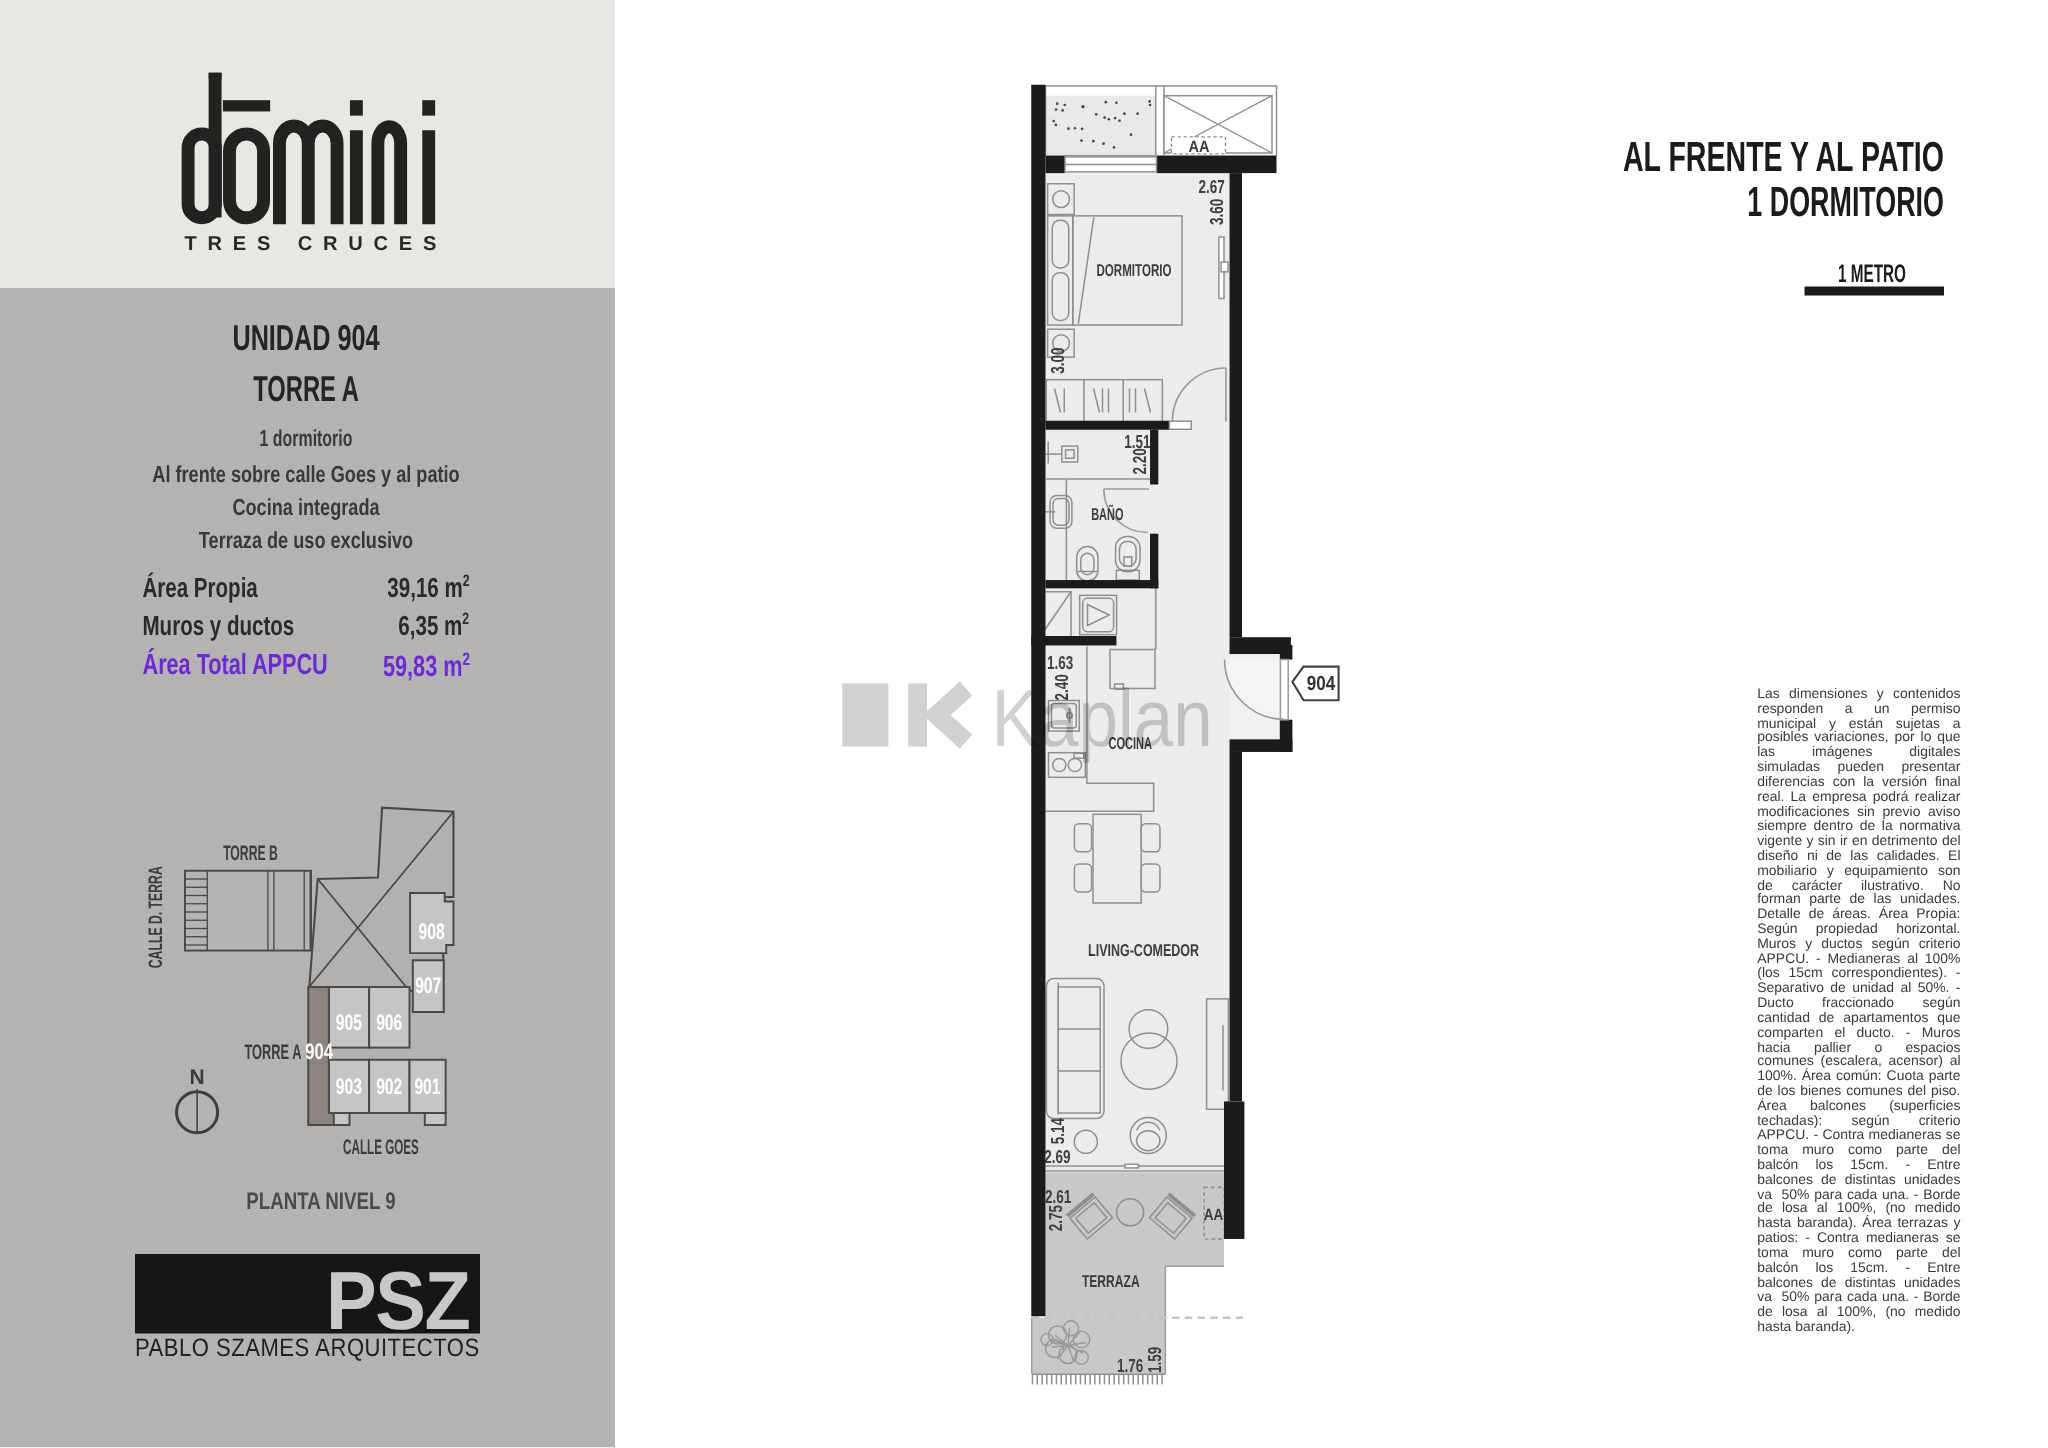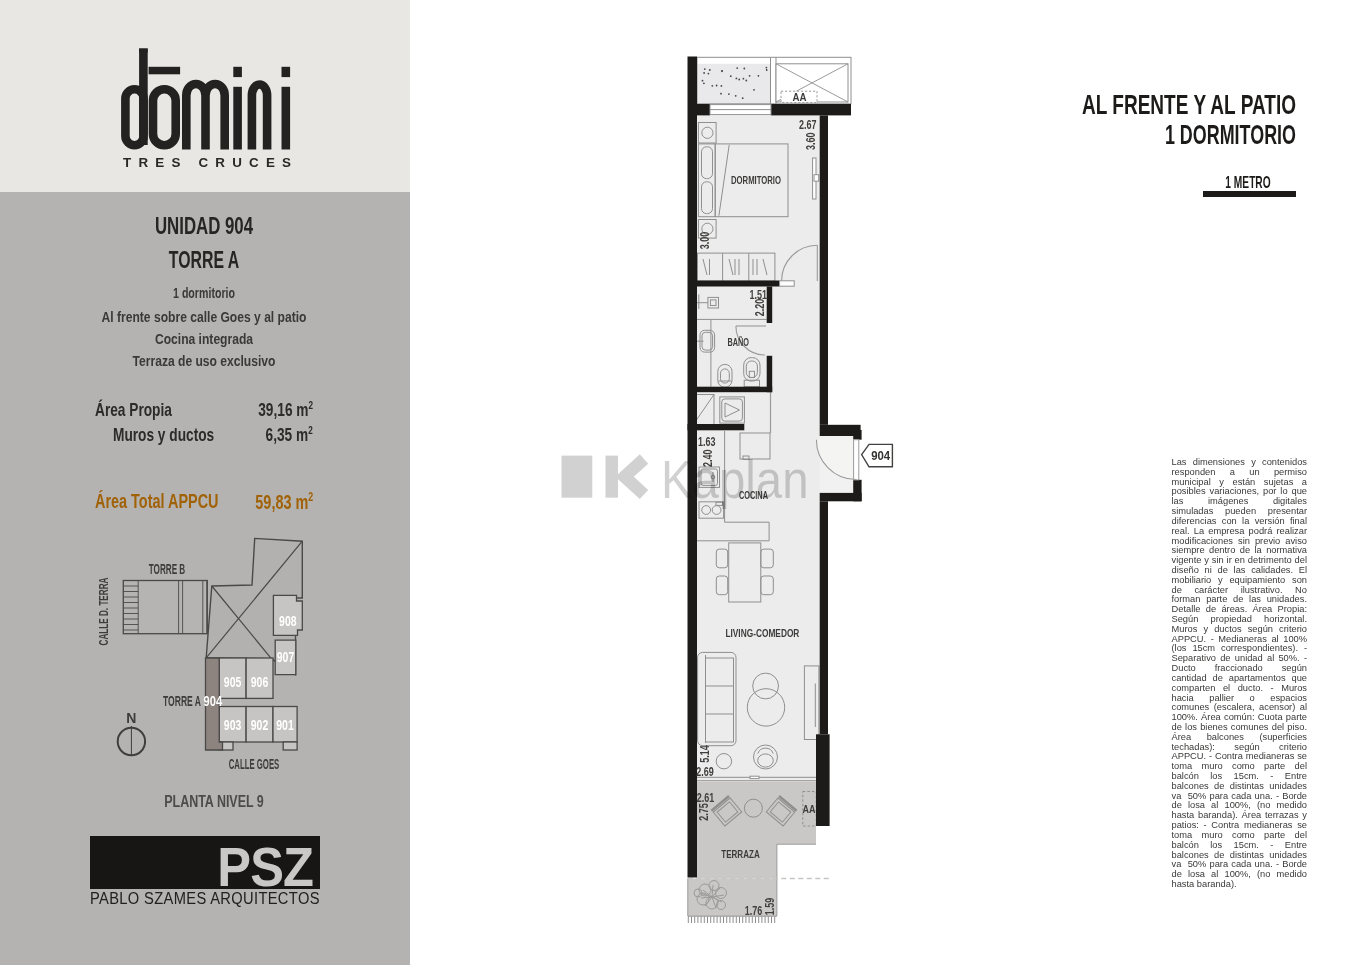--- a/index.html
+++ b/index.html
@@ -49,35 +49,35 @@
 <div class="abs nw" style="left:204px;top:245.5px;font-size:24px;font-weight:bold;color:#262524;transform:translateX(-50%) scaleX(0.66);">TORRE A</div>
 
 <div class="abs nw" style="left:204px;top:284px;font-size:15.5px;font-weight:bold;color:#3a3938;transform:translateX(-50%) scaleX(0.685);">1 dormitorio</div>
 
 <div class="abs nw" style="left:204px;top:307.5px;font-size:15.5px;font-weight:bold;color:#3a3938;transform:translateX(-50%) scaleX(0.78);">Al frente sobre calle Goes y al patio</div>
 
 <div class="abs nw" style="left:204px;top:329.5px;font-size:15.5px;font-weight:bold;color:#3a3938;transform:translateX(-50%) scaleX(0.78);">Cocina integrada</div>
 
 <div class="abs nw" style="left:204px;top:351.5px;font-size:15.5px;font-weight:bold;color:#3a3938;transform:translateX(-50%) scaleX(0.78);">Terraza de uso exclusivo</div>
 
-<div class="abs" style="left:95px;top:399px;width:218px;font-size:18.5px;font-weight:bold;color:#2c2b2a;">
+<div class="abs" style="left:95px;top:381px;width:218px;font-size:18.5px;font-weight:bold;color:#2c2b2a;">
 
   <div style="position:relative;height:25.4px;">
       <span class="abs nw" style="left:0;transform-origin:left;transform:scaleX(0.74);">Área Propia</span>
       <span class="abs nw" style="right:0;transform-origin:right;transform:scaleX(0.74);">39,16 m<sup style="font-size:11px;">2</sup></span>
     </div>
 
-  <div style="position:relative;height:25.4px;margin-left:18px;">
+  <div style="position:relative;height:25.4px;">
       <span class="abs nw" style="left:0;transform-origin:left;transform:scaleX(0.74);">Muros y ductos</span>
       <span class="abs nw" style="right:0;transform-origin:right;transform:scaleX(0.74);">6,35 m<sup style="font-size:11px;">2</sup></span>
     </div>
 
 
 
-  <div style="position:relative;height:26px;font-size:19.5px;color:#a16207;margin-top:40px;">
+  <div style="position:relative;height:26px;font-size:19.5px;color:#6d28d9;">
       <span class="abs nw" style="left:0;transform-origin:left;transform:scaleX(0.74);">Área Total APPCU</span>
       <span class="abs nw" style="right:0;transform-origin:right;transform:scaleX(0.74);">59,83 m<sup style="font-size:12px;">2</sup></span>
     </div>
 </div>
 
 <svg class="abs" style="left:60px;top:528px;" width="260" height="250" viewBox="60 528 260 250" font-family="Liberation Sans">
 
   <g stroke="#4a4947" stroke-width="1.4" fill="#b2b1af">
     <polygon points="211.8,586 252,585 254.7,538.4 302.3,541.2 302.3,598 295.5,598 295.5,674.6 271.5,658.8 206.2,657.8"></polygon>
   </g>

